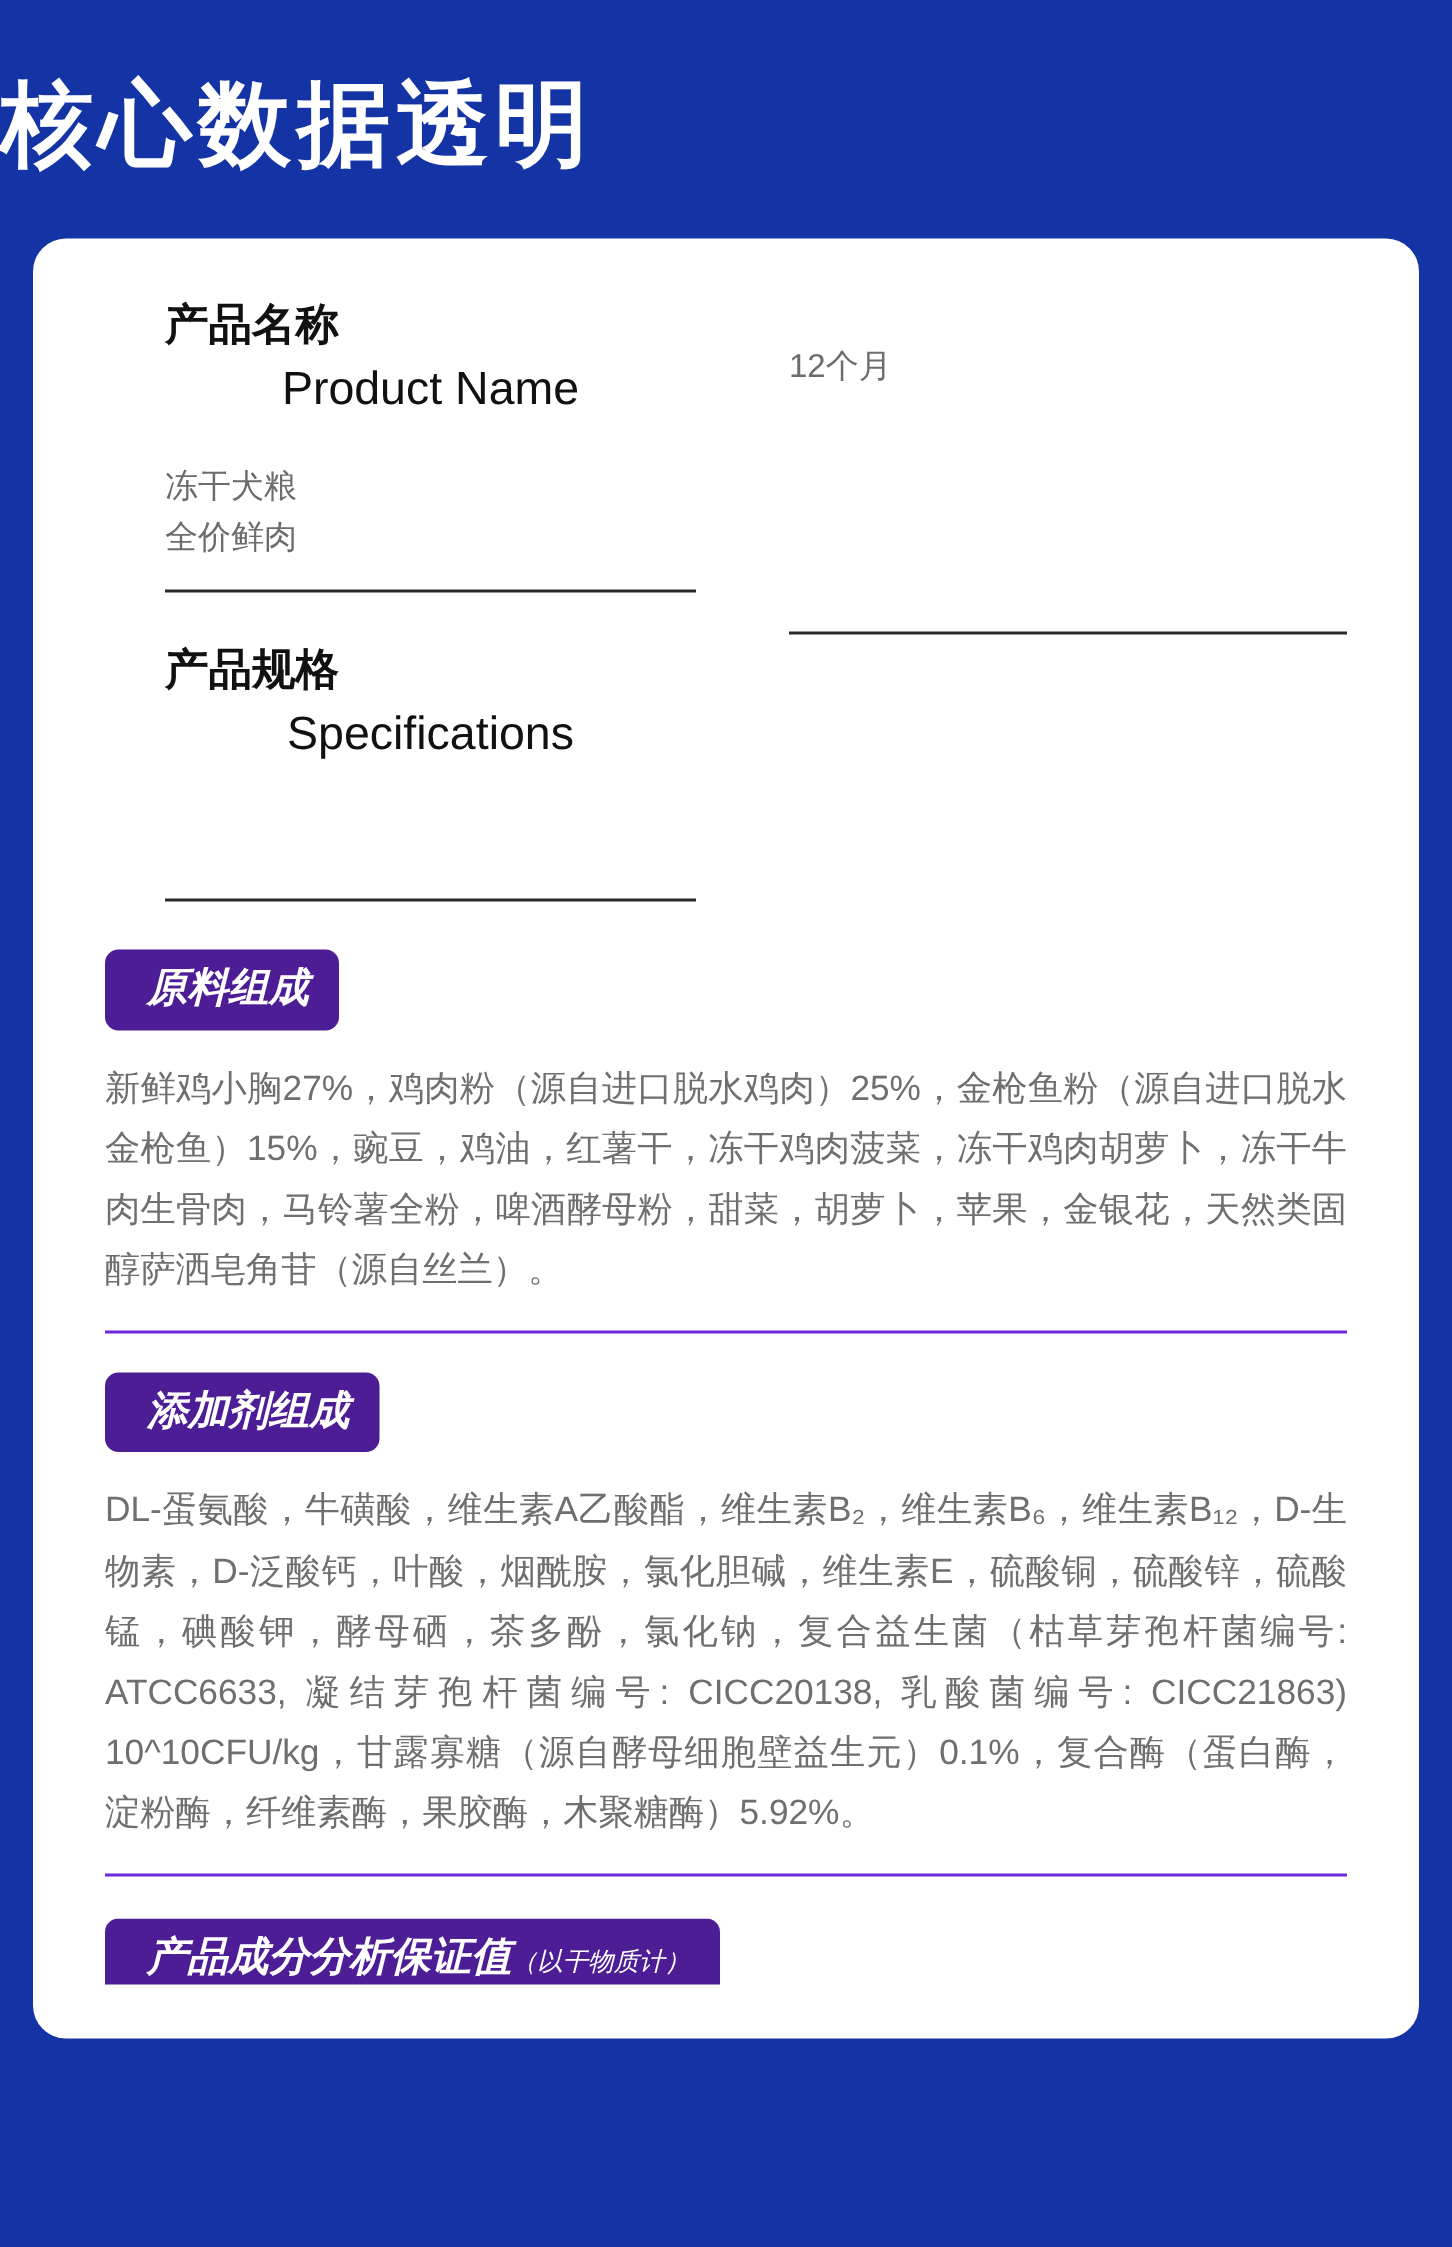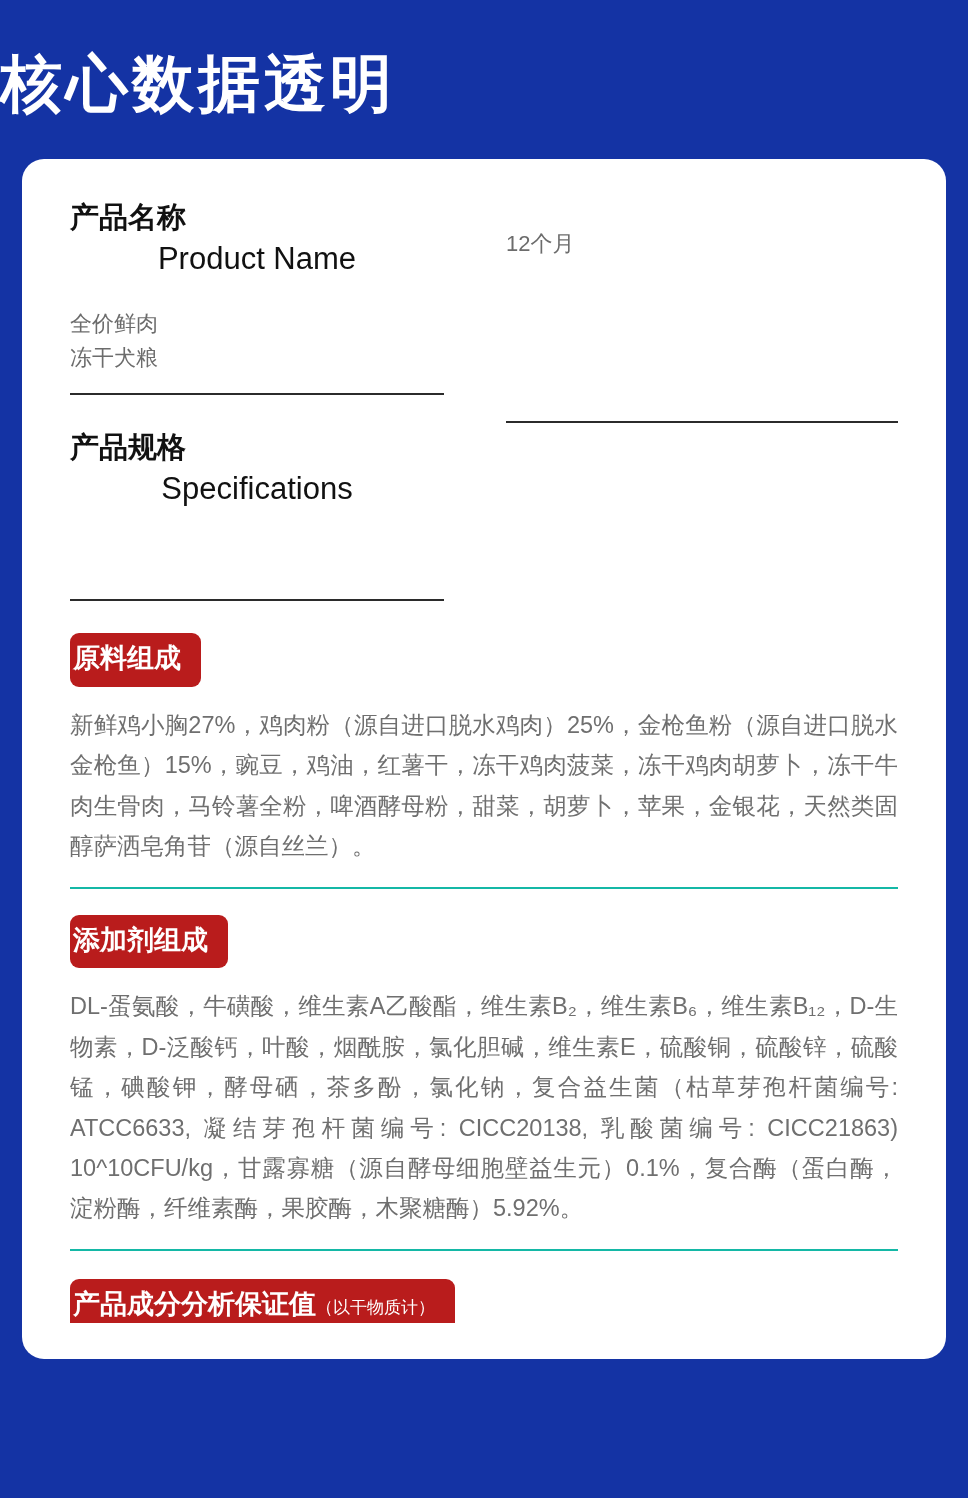--- a/index.html
+++ b/index.html
@@ -26,20 +26,21 @@
   .card {
     background: #ffffff;
     border-radius: 22px;
     margin: 0 22px;
     padding: 40px 48px 30px 48px;
     min-height: 1200px;
   }
   .info-grid {
     display: flex;
     flex-wrap: wrap;
+    margin-left: 40px;
   }
   .info-cell {
     width: 50%;
     padding-right: 40px;
     padding-bottom: 6px;
   }
   .info-cell.right { padding-right: 0; padding-left: 22px; }
   .info-inner {
     border-bottom: 2px solid #2b2b2b;
     padding-bottom: 14px;
@@ -65,39 +66,40 @@
     color: #6c6c6c;
     line-height: 1.55;
     margin-top: 28px;
   }
   .value .ln { display: block; }
   .section {
     margin-top: 26px;
   }
   .tag {
     display: inline-block;
-    background: #b91c1c;
+    background: #4c1d95;
     color: #ffffff;
     font-size: 27px;
     font-weight: bold;
     border-radius: 9px;
-    padding: 11px 20px 13px 3px;
+    padding: 11px 20px 13px 28px;
     line-height: 1.1;
+    font-style: italic;
   }
   .tag .sub {
     font-size: 17px;
     font-weight: normal;
   }
   .body-text {
     font-size: 23.5px;
     line-height: 1.72;
     color: #6f6f6f;
     margin-top: 18px;
     padding-bottom: 20px;
-    border-bottom: 2px solid #14b8a6;
+    border-bottom: 2px solid #6d28d9;
     text-align: justify;
   }
   .last-tag-wrap {
     margin-top: 28px;
     overflow: hidden;
     height: 44px;
   }
 </style>
 </head>
 <body>
@@ -106,22 +108,22 @@
 
 <div class="card">
 
   <div class="info-grid">
 
     <div class="info-cell">
       <div class="info-inner">
         <div class="label-cn">产品名称</div>
         <div class="label-en">Product Name</div>
         <div class="value">
+          <span class="ln">冻干犬粮</span>
           <span class="ln">全价鲜肉</span>
-          <span class="ln">冻干犬粮</span>
         </div>
       </div>
     </div>
 
     <div class="info-cell right">
       <div class="info-inner">
         <div class="value">
           <span class="ln">12个月</span>
         </div>
       </div>

